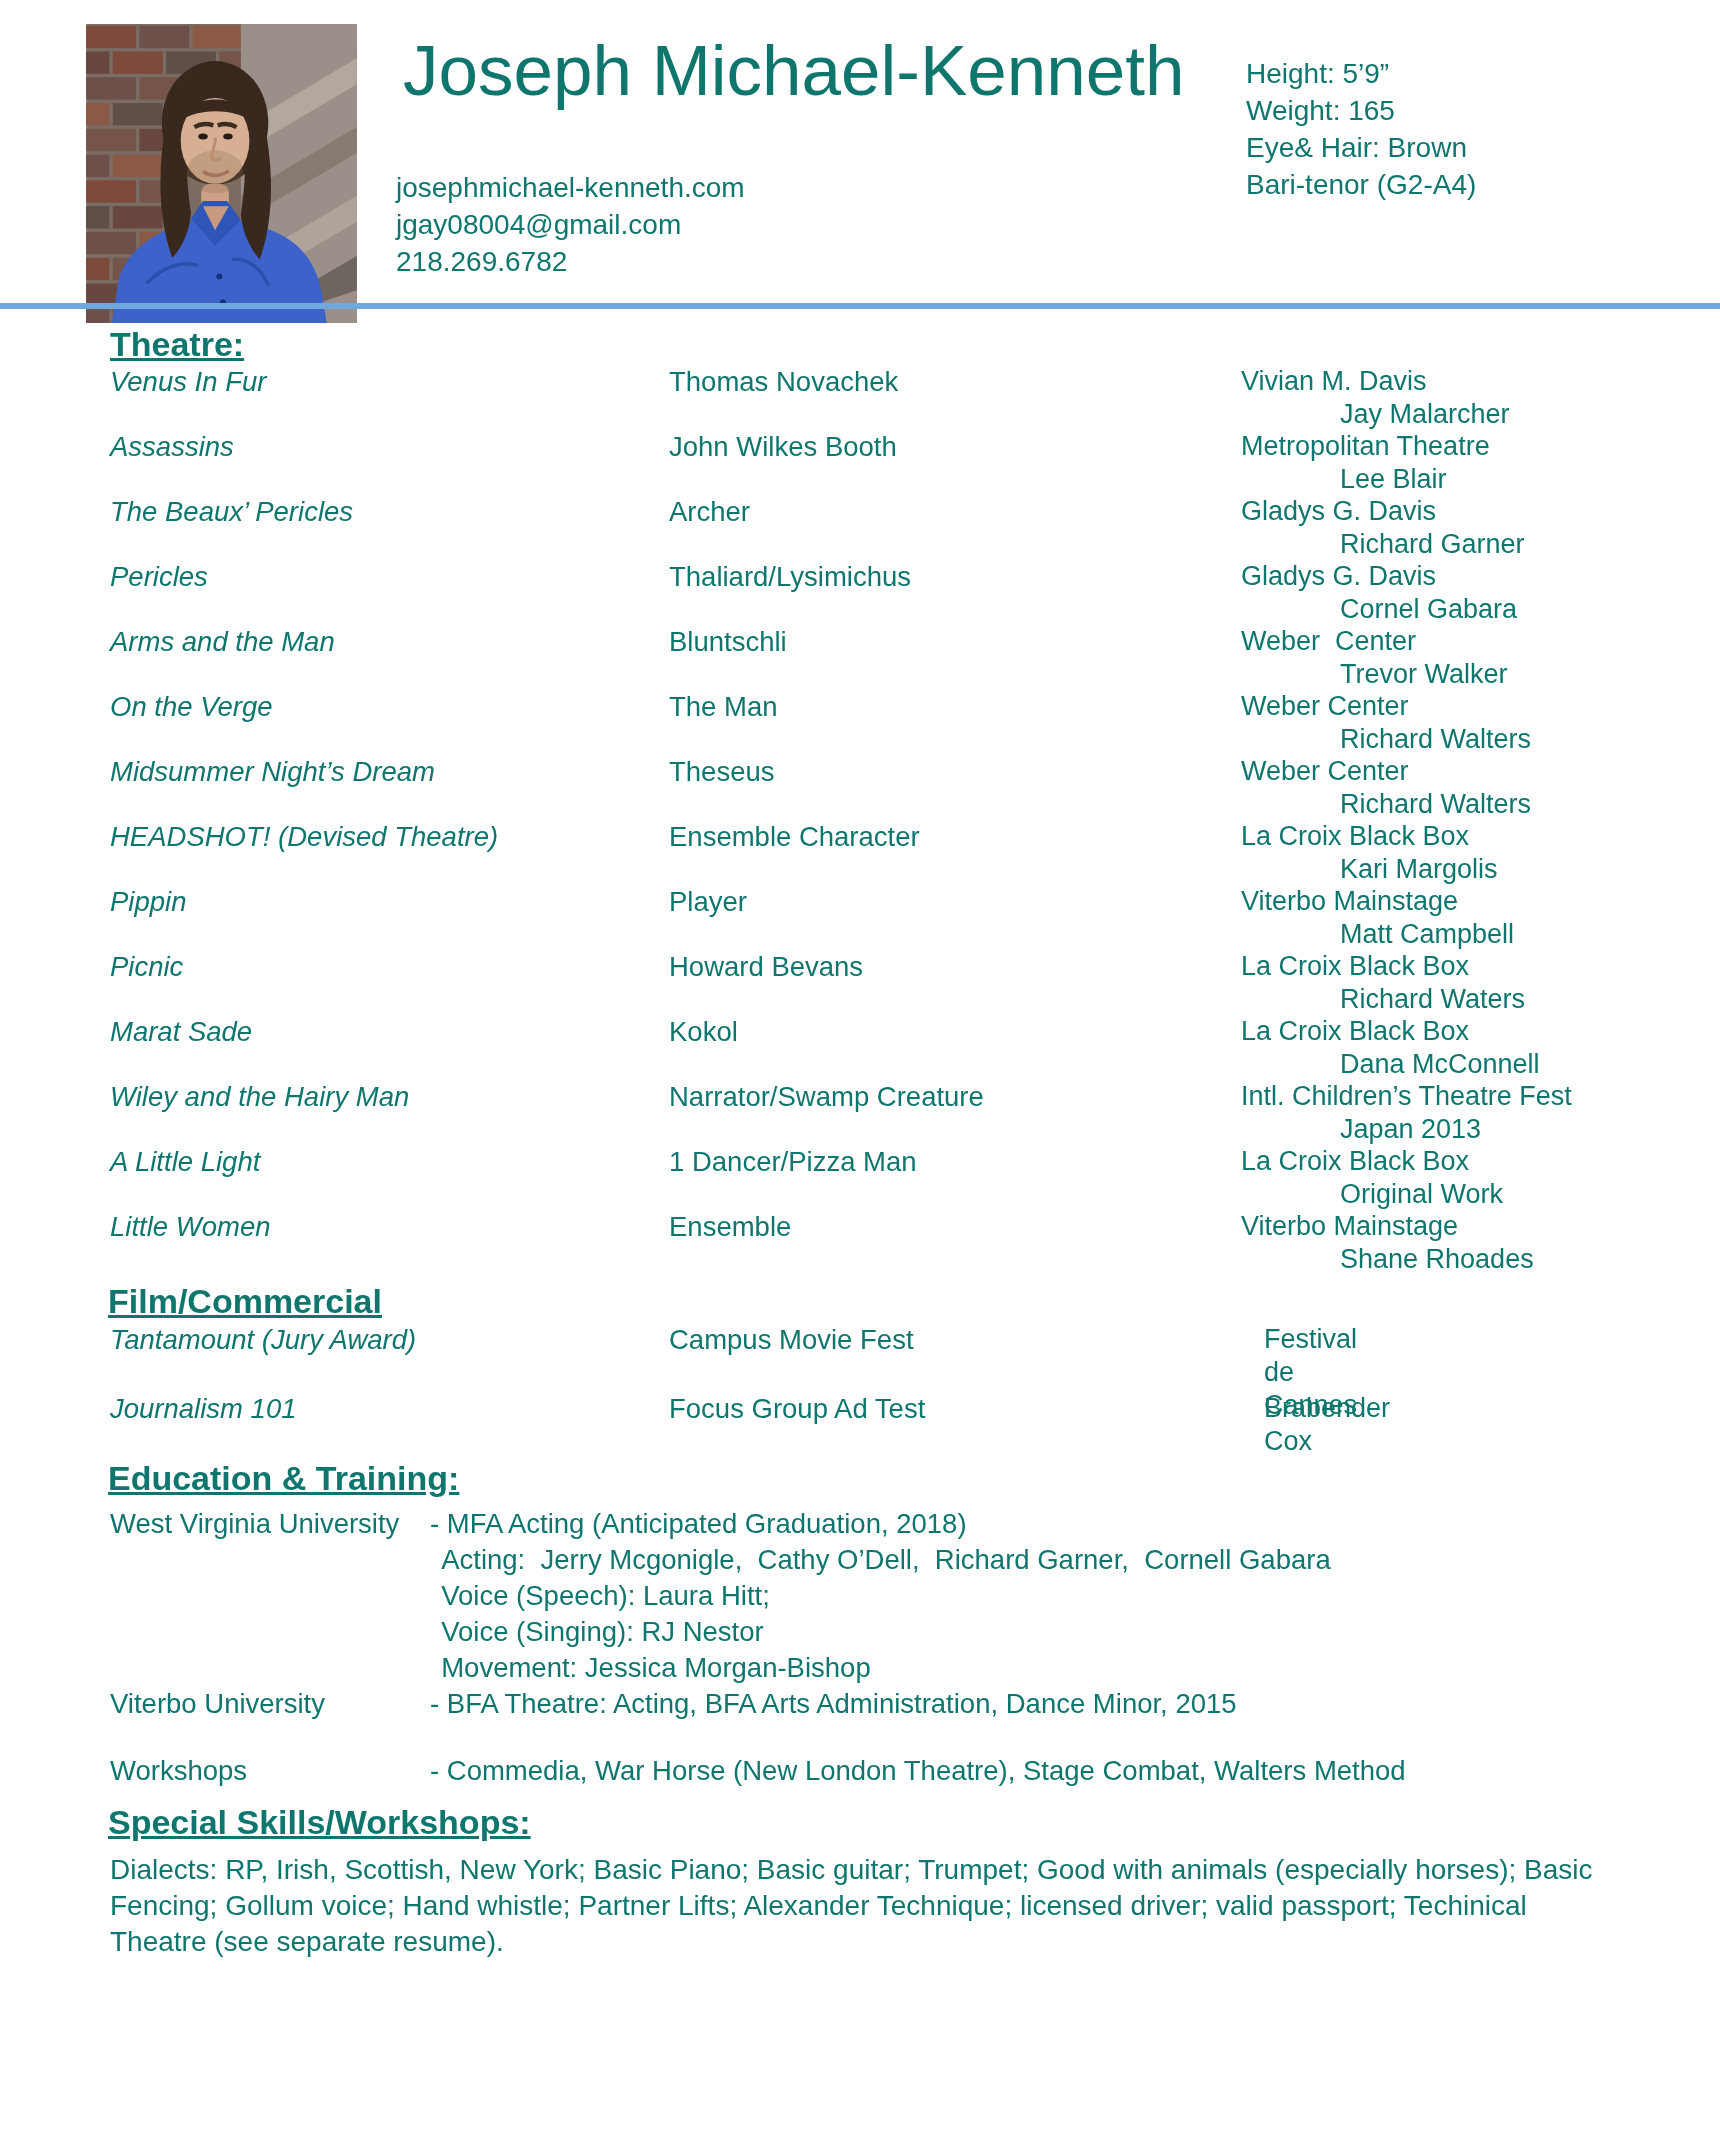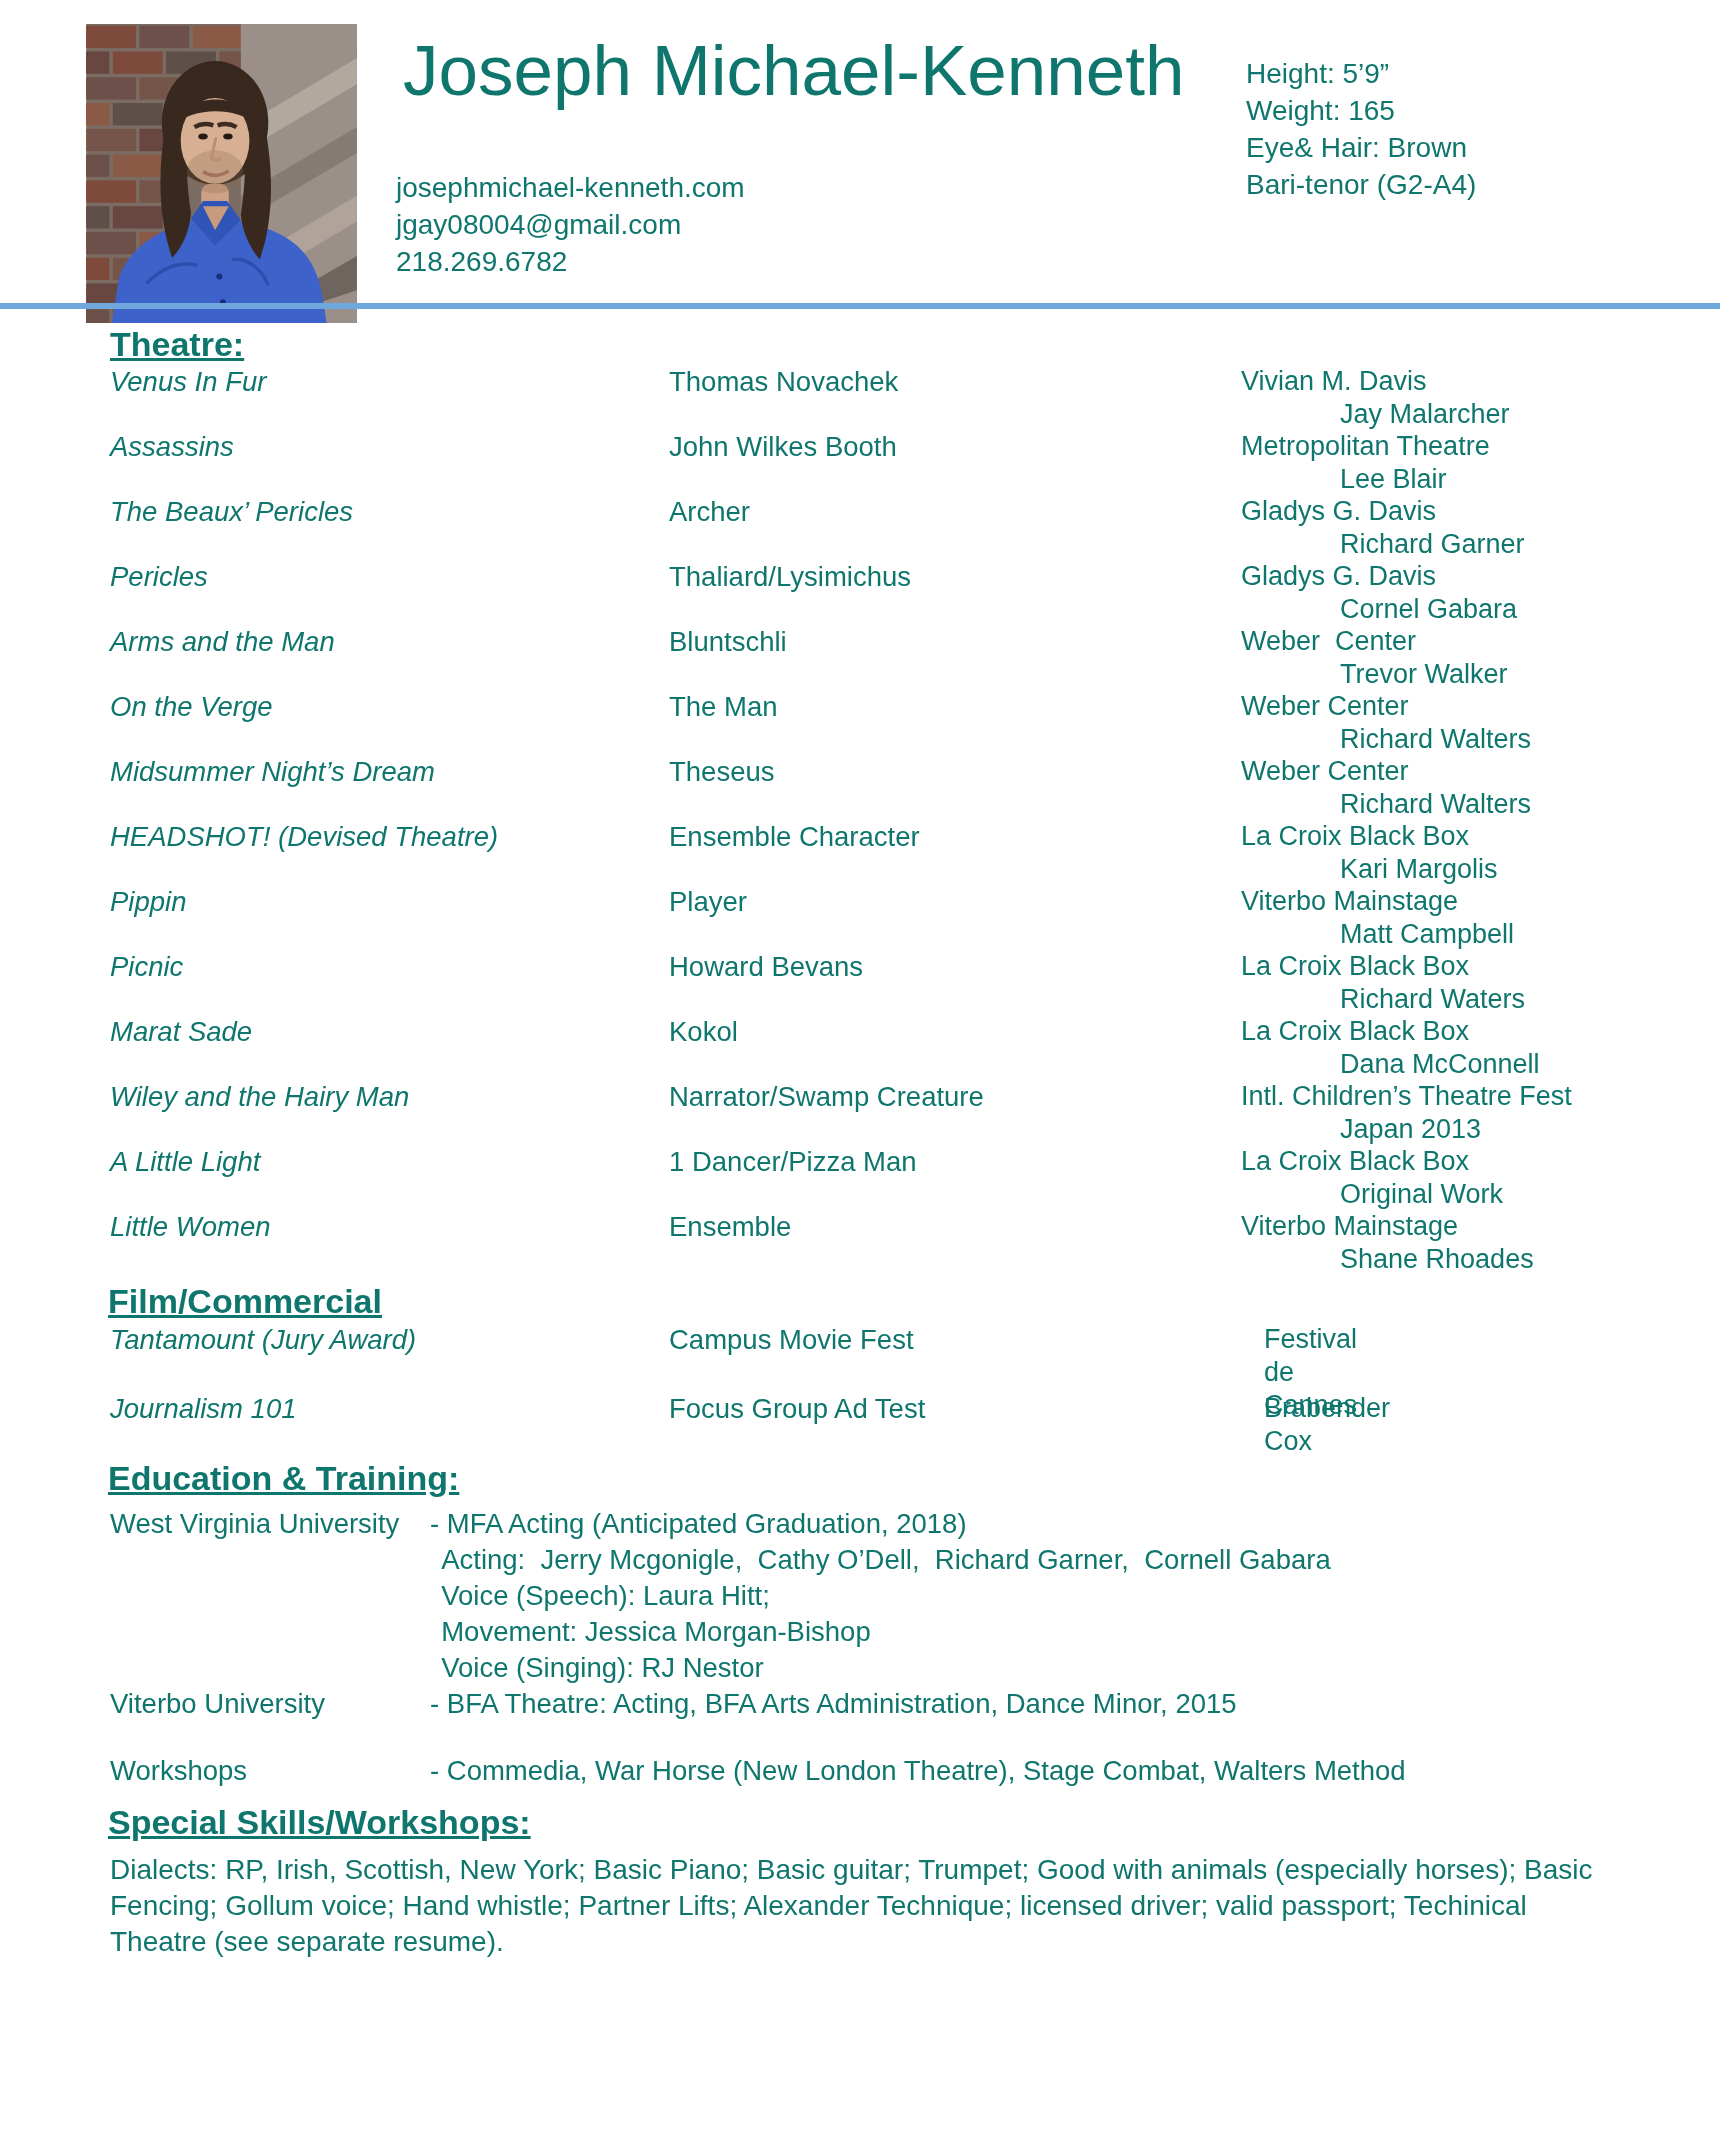--- a/index.html
+++ b/index.html
@@ -270,22 +270,22 @@
         <div class="f-venue">Brabender Cox</div>
       </div>
     </div>
   <div id="edu-entries" class="edu">
       <div class="edu-entry">
         <div class="edu-label">West Virginia University</div>
         <div class="edu-content">
           <div class="edu-line1">- MFA Acting (Anticipated Graduation, 2018)</div>
           <div class="edu-line2">Acting:  Jerry Mcgonigle,  Cathy O’Dell,  Richard Garner,  Cornell Gabara</div>
           <div class="edu-line2">Voice (Speech): Laura Hitt;</div>
+          <div class="edu-line2">Voice (Singing): RJ Nestor</div>
           <div class="edu-line2">Movement: Jessica Morgan-Bishop</div>
-          <div class="edu-line2">Voice (Singing): RJ Nestor</div>
         </div>
       </div>
       <div class="edu-entry">
         <div class="edu-label">Viterbo University</div>
         <div class="edu-content">
           <div class="edu-line1">- BFA Theatre: Acting, BFA Arts Administration, Dance Minor, 2015</div>
         </div>
       </div>
       <div class="edu-entry">
         <div class="edu-label">Workshops</div>

